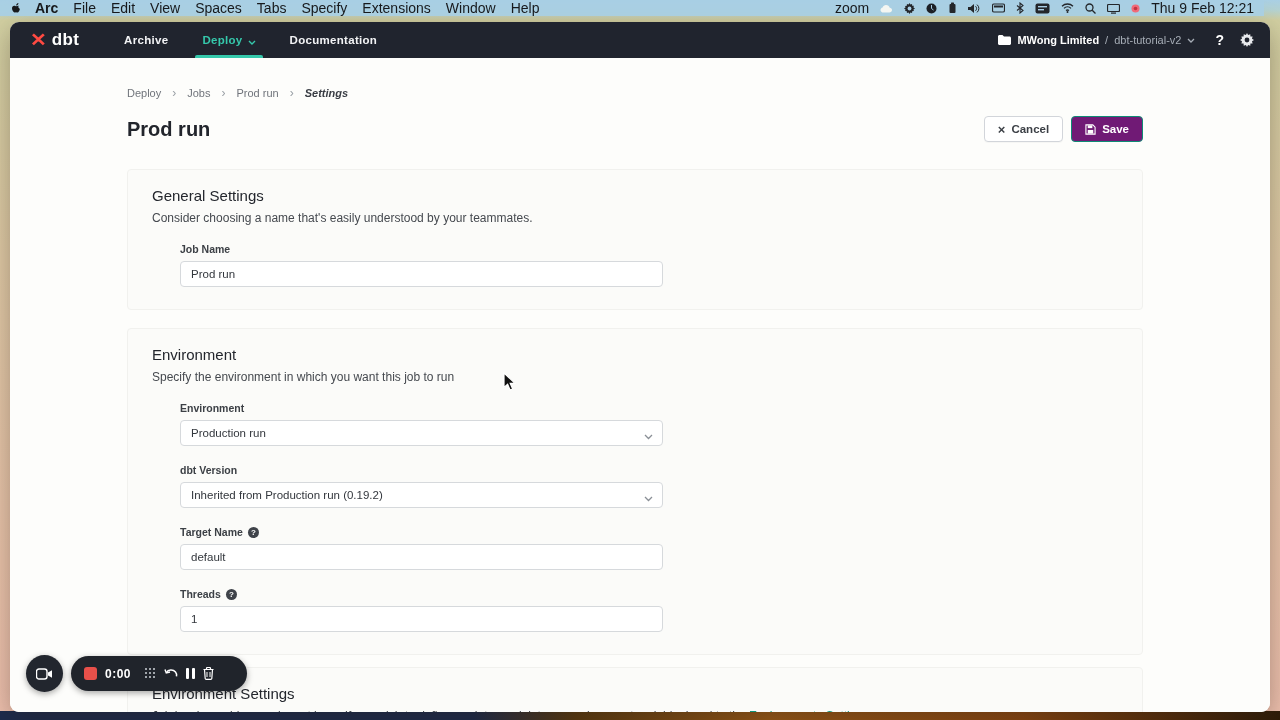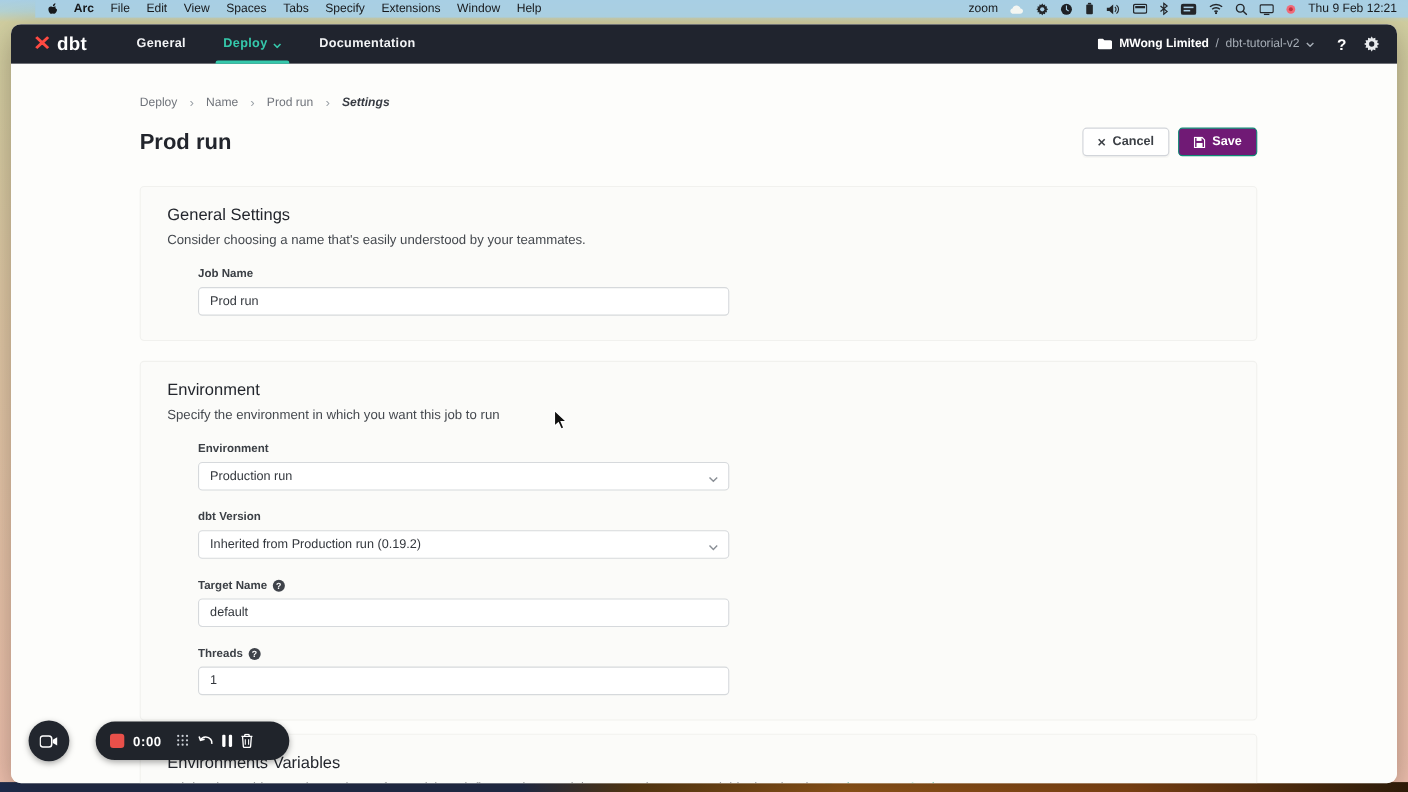--- a/index.html
+++ b/index.html
@@ -5,24 +5,24 @@
   * { margin:0; padding:0; box-sizing:border-box; }
   html,body { width:1280px; height:720px; }
   body { font-family:"Liberation Sans", sans-serif; }
 
   .screen { position:relative; width:1280px; height:720px; overflow:hidden;
     background:linear-gradient(180deg,#a9cfe4 0px,#b4d2d2 10px,#d2d0a2 20px,#e0caa6 260px,#eac4ab 560px,#eec0ae 712px); }
   .bottom-strip { position:absolute; left:0; right:0; bottom:0; height:9px;
     background:linear-gradient(90deg,#1d2b4d 0%,#1d2b4d 37%,#5a3a10 45%,#9a5a18 60%,#8a4712 80%,#2e1c08 100%); }
 
   
-  .menubar { position:absolute; top:0; left:0; right:0; height:16px; background:rgba(168,207,228,.92);
-    display:flex; align-items:center; padding:0 10px; font-size:11px; color:#17191c; z-index:5;margin-left:32px; }
+  .menubar { position:absolute; top:0; left:0; right:16px; height:16px; background:rgba(168,207,228,.92);
+    display:flex; align-items:center; padding:0 10px; font-size:14px; color:#17191c; z-index:5; }
   .menubar .left, .menubar .right { display:flex; align-items:center; gap:15px; }
-  .menubar .right { margin-left:auto; gap:11px;align-items:flex-end; }
+  .menubar .right { margin-left:auto; gap:11px; }
   .menubar .mi { white-space:nowrap; }
   .menubar .bold { font-weight:700; }
   .mb-ic { display:inline-flex; align-items:center; justify-content:center; height:12px; }
   .mb-ic svg { display:block; }
 
   
   .window { position:absolute; top:22px; left:10px; right:10px; bottom:8px; background:#fdfdfb;
     border-radius:9px; overflow:hidden; box-shadow:0 8px 28px rgba(40,30,20,.35); z-index:2; }
 
   
@@ -75,21 +75,21 @@
   .control { position:relative; margin-top:6px; width:483px; height:26px; background:#fff;
     border:1px solid #d6d9dc; border-radius:4px; display:flex; align-items:center; padding:0 10px;
     font-size:11.5px; color:#33373d; }
   .control.select { cursor:pointer; }
   .sel-chev { position:absolute; right:9px; top:9px; }
 
   
   .rec-cam { position:absolute; left:26px; top:655px; width:37px; height:37px; border-radius:50%;
     background:#22262e; display:flex; align-items:center; justify-content:center; z-index:6;
     box-shadow:0 2px 6px rgba(0,0,0,.35); cursor:pointer; }
-  .rec-pill { position:absolute; left:87px; top:656px; width:176px; height:35px; border-radius:18px;
+  .rec-pill { position:absolute; left:71px; top:656px; width:176px; height:35px; border-radius:18px;
     background:#20242b; display:flex; align-items:center; padding:0 13px; gap:8px; z-index:6;
     box-shadow:0 2px 6px rgba(0,0,0,.35); }
   .rec-stop { width:13px; height:13px; background:#e8504a; border-radius:3px; cursor:pointer; }
   .rec-timer { color:#fff; font-size:12px; font-weight:600; letter-spacing:.5px; }
   .rec-dots { width:11px; height:11px; margin-left:6px; position:relative; cursor:grab; }
   .rec-dots i { position:absolute; width:2px; height:2px; border-radius:50%; background:#cdd2d8; }
   .rec-ic { display:flex; align-items:center; cursor:pointer; }
   .rec-pause { display:flex; gap:3px; cursor:pointer; }
   .rec-pause i { width:3px; height:11px; background:#fff; border-radius:1px; }
 
@@ -198,21 +198,21 @@
 
   <div class="window">
 
     <div class="app-header">
       <div class="brand">
         <span class="brand-logo">✕</span>
         <span class="brand-name">dbt</span>
       </div>
       <div class="nav">
         <div class="nav-item">
-          <span>General</span>
+          <span>Archive</span>
         </div>
         <div class="nav-item active">
           <span>Deploy</span>
           <span class="nav-chev">
             <svg width="8" height="5" viewBox="0 0 8 5">
                 <path d="M1 1l3 3 3-3" stroke="#35c8ab" stroke-width="1.4" fill="none"></path>
               </svg>
           </span>
         </div>
         <div class="nav-item">
@@ -243,21 +243,21 @@
           </svg>
       </span>
     </div>
 
     <div class="page">
       <div class="container">
 
         <div class="breadcrumb">
           <span class="crumb">Deploy</span>
           <span class="crumb-sep">›</span>
-          <span class="crumb">Name</span>
+          <span class="crumb">Jobs</span>
           <span class="crumb-sep">›</span>
           <span class="crumb">Prod run</span>
           <span class="crumb-sep">›</span>
           <span class="crumb current">Settings</span>
         </div>
 
         <div class="title-row">
           <div class="page-title">Prod run</div>
           <div class="actions">
             <div class="btn btn-cancel">
@@ -337,21 +337,21 @@
               <span>Threads</span>
               <span class="help-dot">?</span>
             </div>
             <div class="control">
               <span>1</span>
             </div>
           </div>
         </div>
 
         <div class="card" style="margin-top:12px; padding-bottom:0;">
-          <h2>Environments Variables</h2>
+          <h2>Environment Settings</h2>
           <div class="desc">
             <span>Job level overrides can be set here. If you wish to define, update, or delete an environment variable, head to the </span><span class="env-link">Environments Settings</span><span>.</span>
           </div>
 
         </div>
 
       </div>
     </div>
   </div>
 

